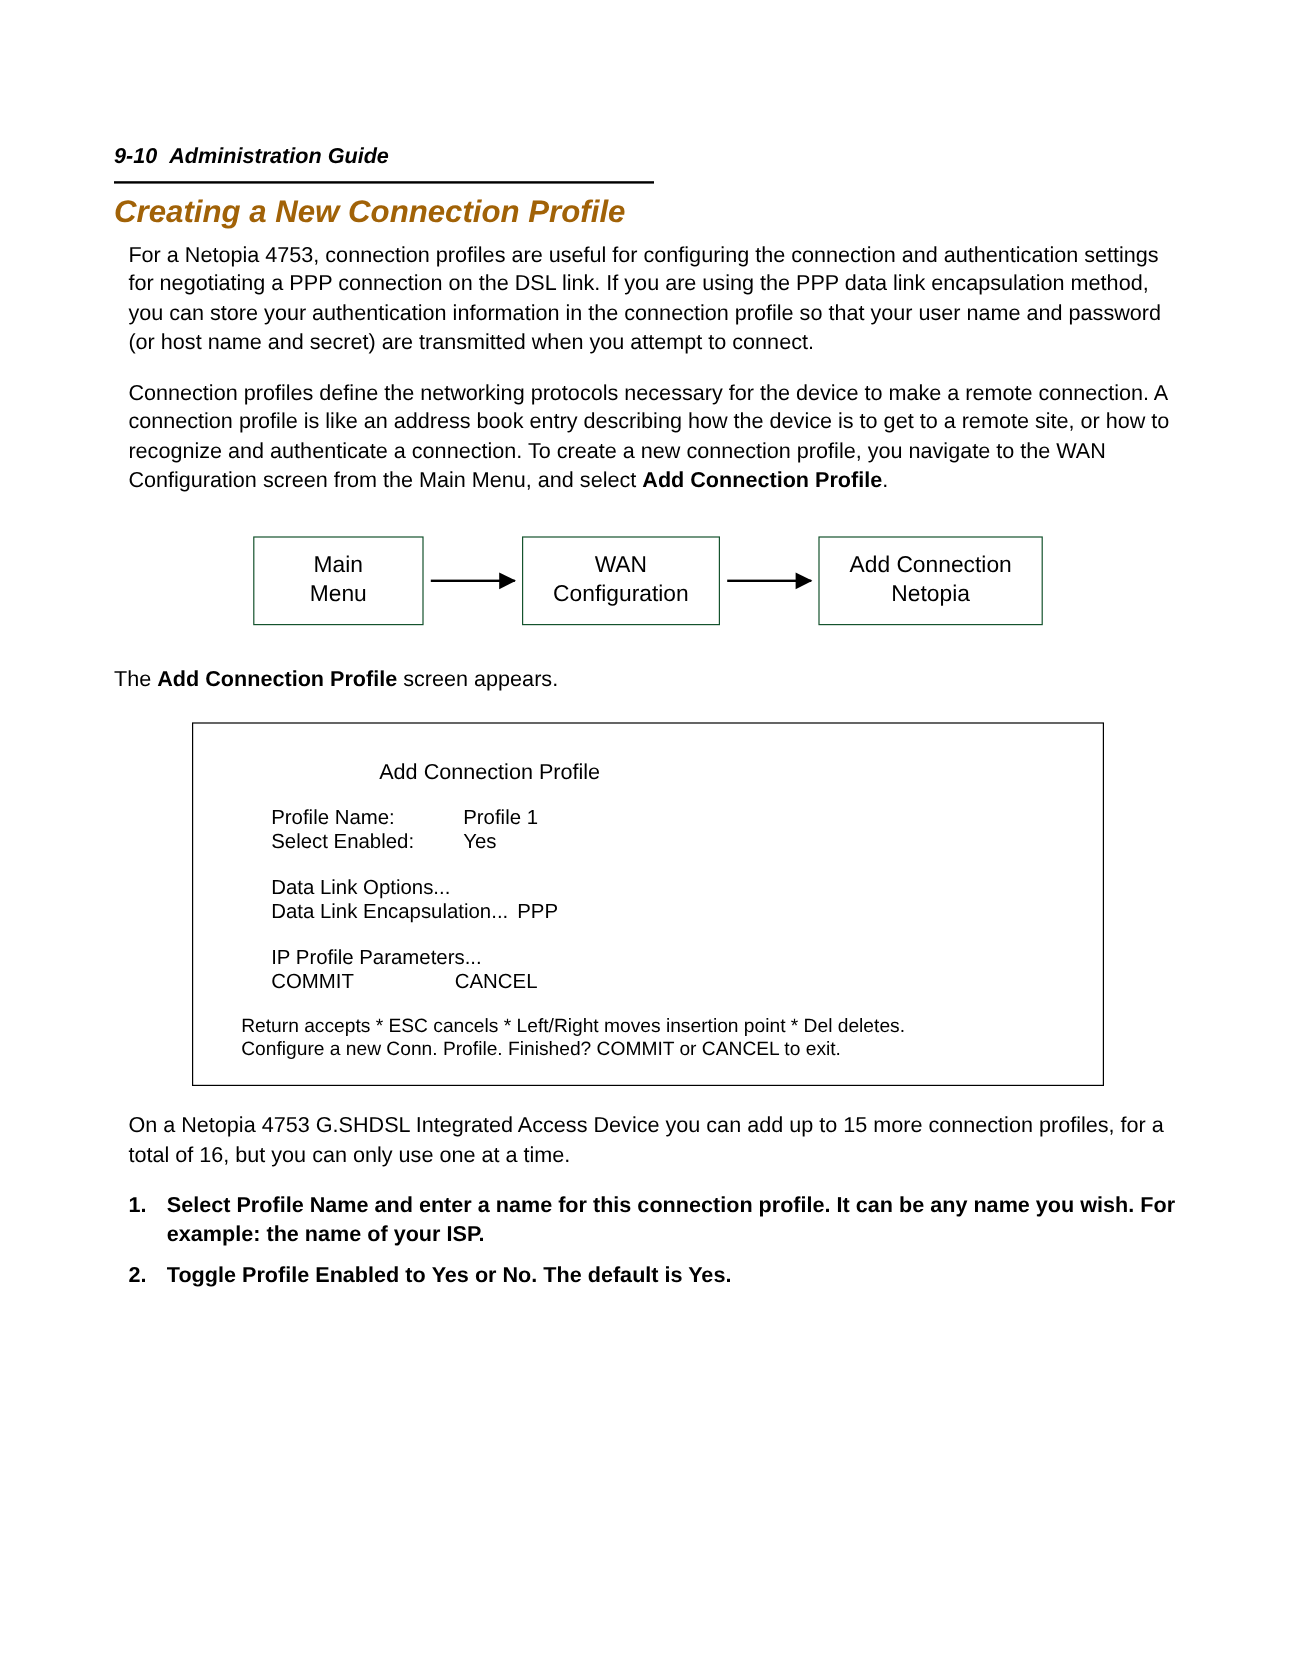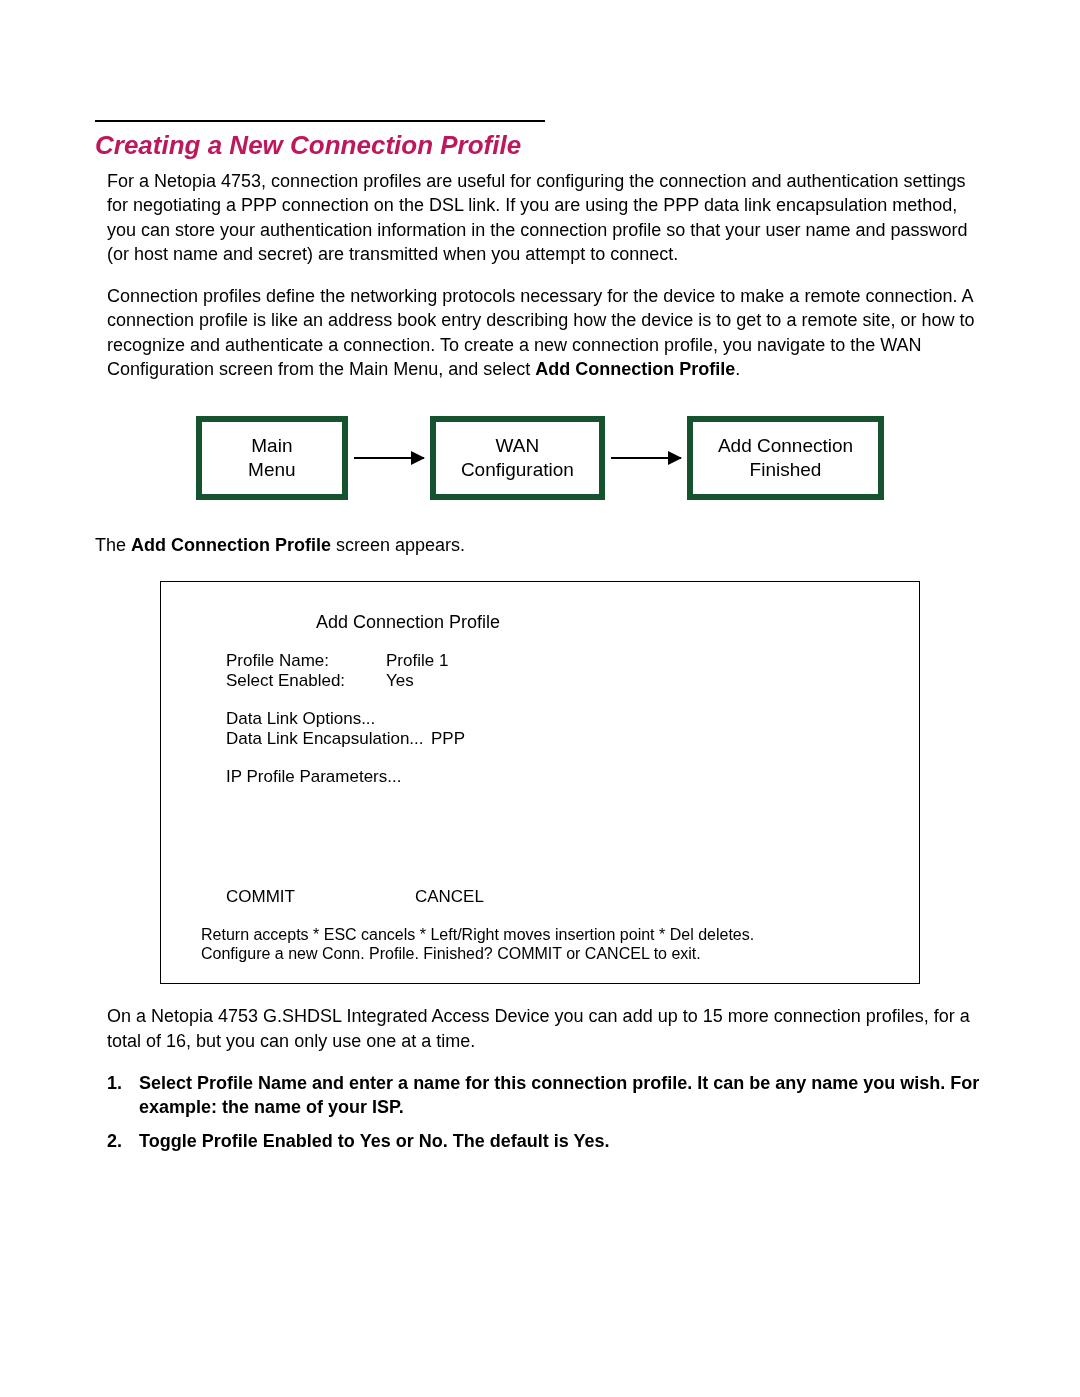--- a/index.html
+++ b/index.html
@@ -24,41 +24,41 @@
   .hr-divider {
     border: none;
     border-top: 2px solid #000;
     width: 450px;
     margin: 0 0 8px 0;
   }
   .section-title {
     font-family: Arial, Helvetica, sans-serif;
     font-style: italic;
     font-weight: bold;
-    color: #be185d;
+    color: #a16207;
     font-size: 26px;
     margin: 0 0 8px 0;
   }
   .body-text {
     font-size: 18px;
     line-height: 1.35;
     margin: 0 0 18px 12px;
   }
   .body-text b, .list-text b {
     font-weight: bold;
   }
   .nav-flow {
     display: flex;
     justify-content: center;
     align-items: center;
     gap: 0;
     margin: 35px 0 35px 0;
   }
   .nav-box {
-    border: 6px solid #14532d;
+    border: 1px solid #14532d;
     padding: 12px 25px;
     text-align: center;
     font-size: 19px;
     line-height: 1.25;
     min-width: 90px;
   }
   .arrow {
     width: 70px;
     height: 2px;
     background: #000;
@@ -101,22 +101,21 @@
   }
   .term-label {
     width: 160px;
   }
   .term-gap {
     height: 18px;
   }
   .term-actions {
     display: flex;
     margin-left: 25px;
-    margin-top: 100px;
-    gap: 120px;
+    gap: 84px;
   }
   .term-footer {
     text-align: left;
     font-size: 16px;
     line-height: 1.2;
     margin-top: 18px;
   }
   ol.steps {
     font-size: 18px;
     padding-left: 32px;
@@ -127,20 +126,23 @@
     padding-left: 12px;
     margin-bottom: 10px;
     line-height: 1.35;
   }
 </style>
 </head>
 <body>
 
 <div class="page">
 
+  <div class="header-line">
+    <span>9-10</span>&nbsp;&nbsp;<span>Administration Guide</span>
+  </div>
   <hr class="hr-divider">
 
   <h2 class="section-title">Creating a New Connection Profile</h2>
 
   <p class="body-text">For a Netopia 4753, connection profiles are useful for configuring the connection and authentication settings for negotiating a PPP connection on the DSL link. If you are using the PPP data link encapsulation method, you can store your authentication information in the connection profile so that your user name and password (or host name and secret) are transmitted when you attempt to connect.</p>
 
   <p class="body-text">
     <span>Connection profiles define the networking protocols necessary for the device to make a remote connection. A connection profile is like an address book entry describing how the device is to get to a remote site, or how to recognize and authenticate a connection. To create a new connection profile, you navigate to the WAN Configuration screen from the Main Menu, and select </span><b>Add Connection Profile</b><span>.</span>
   </p>
 
@@ -150,21 +152,21 @@
       <span>Menu</span>
     </div>
     <div class="arrow"></div>
     <div class="nav-box">
       <span>WAN</span><br>
       <span>Configuration</span>
     </div>
     <div class="arrow"></div>
     <div class="nav-box">
       <span>Add Connection</span><br>
-      <span>Finished</span>
+      <span>Netopia</span>
     </div>
   </div>
 
   <p class="screen-intro">
     <span>The </span><b>Add Connection Profile</b><span> screen appears.</span>
   </p>
 
   <div class="terminal-box">
     <div class="terminal-title">Add Connection Profile</div>
 

